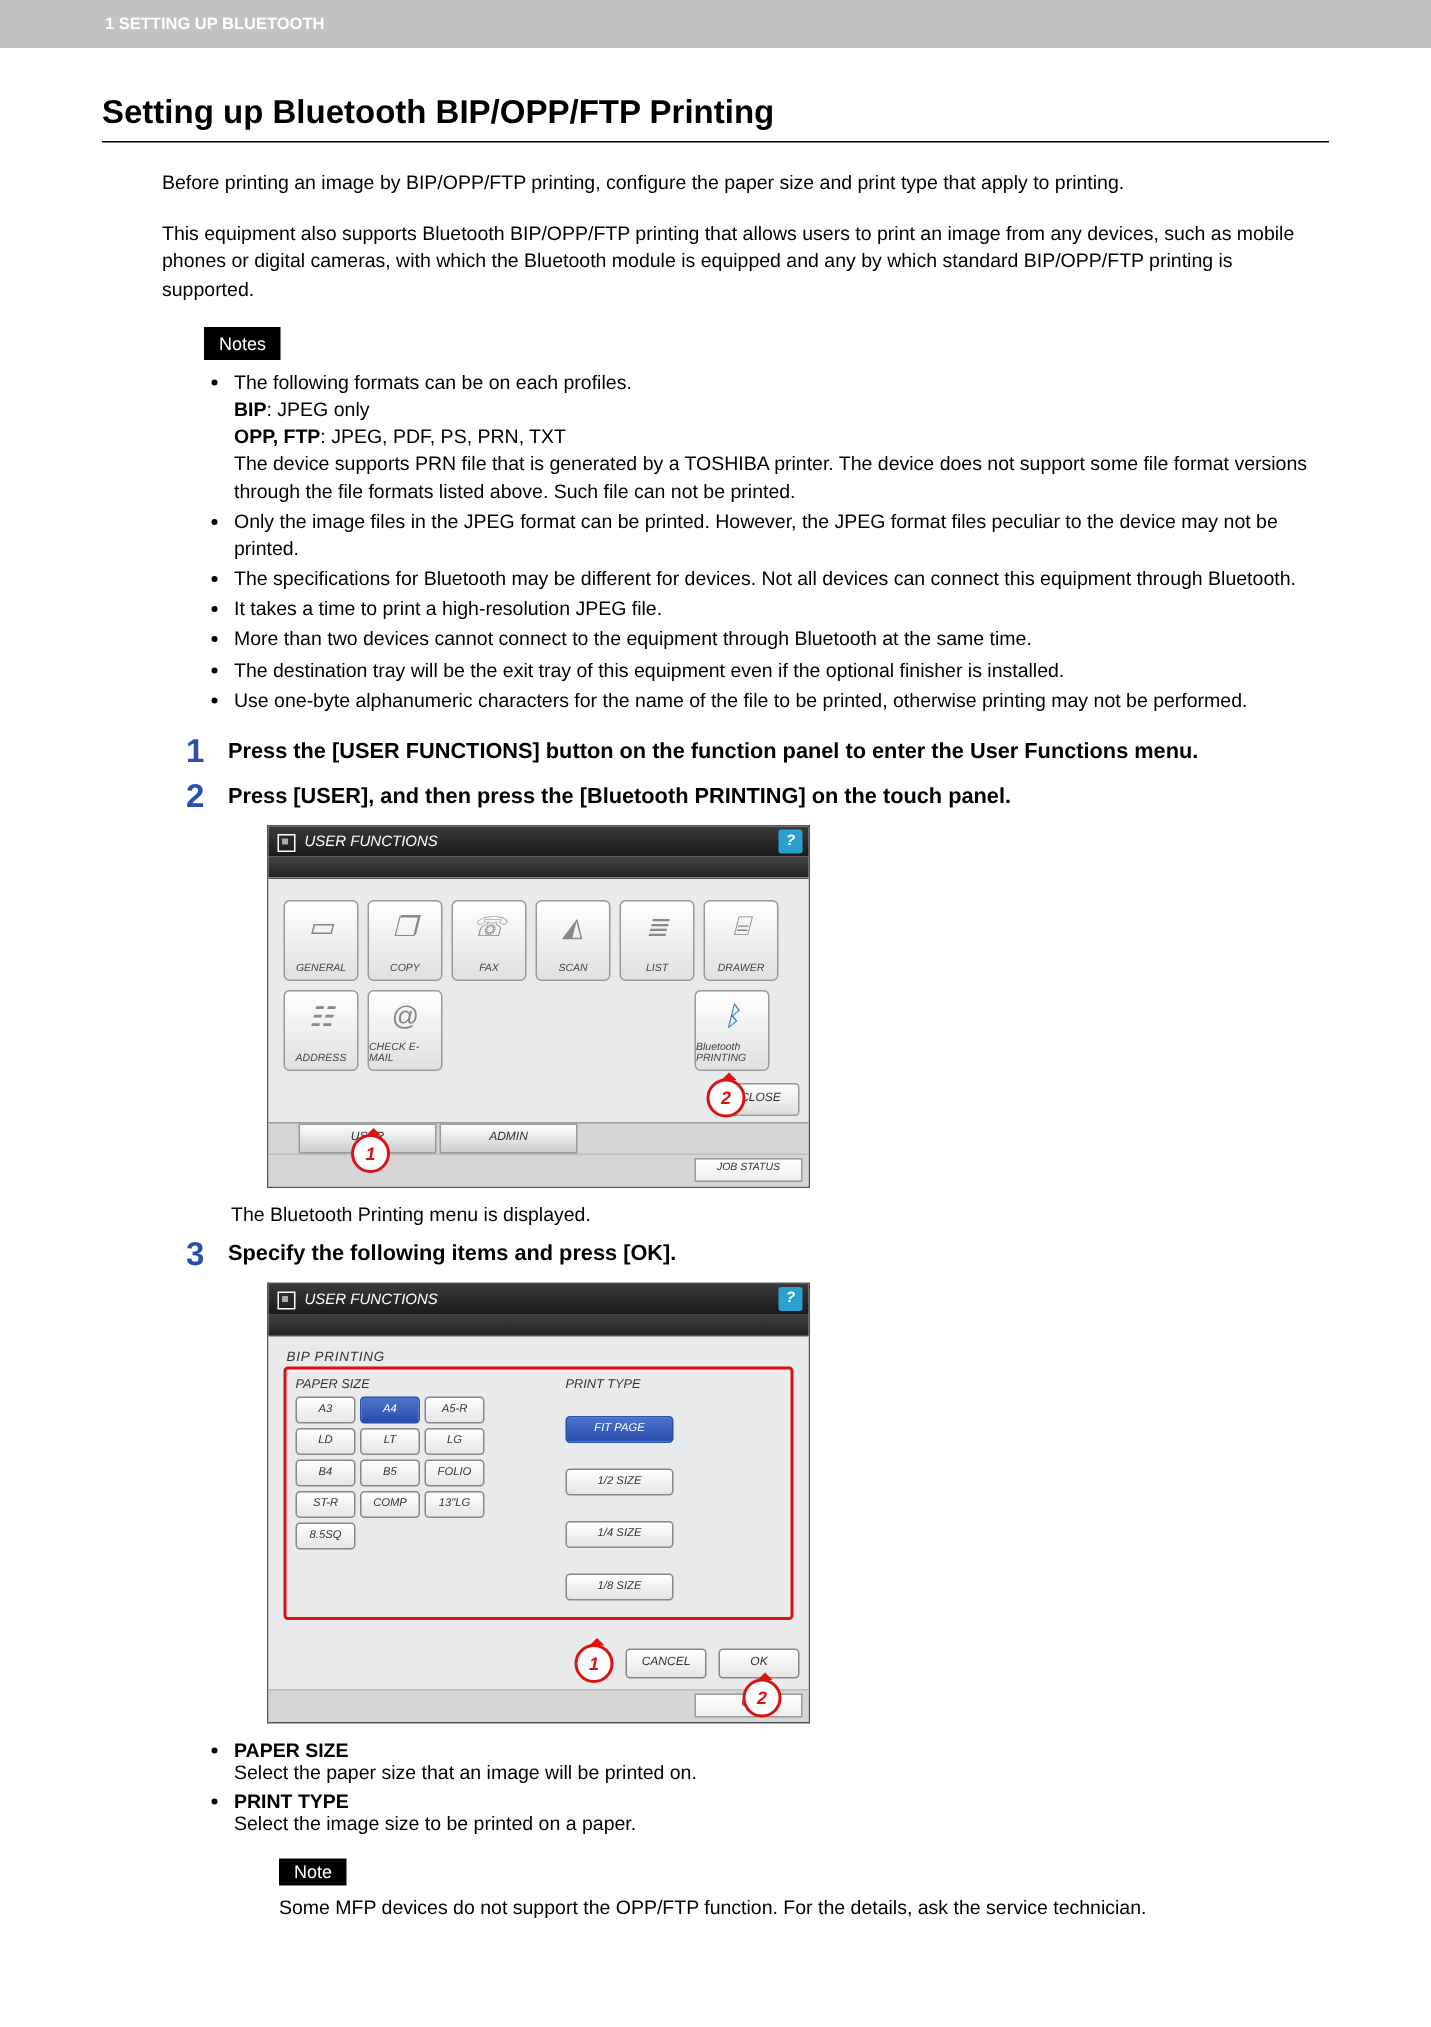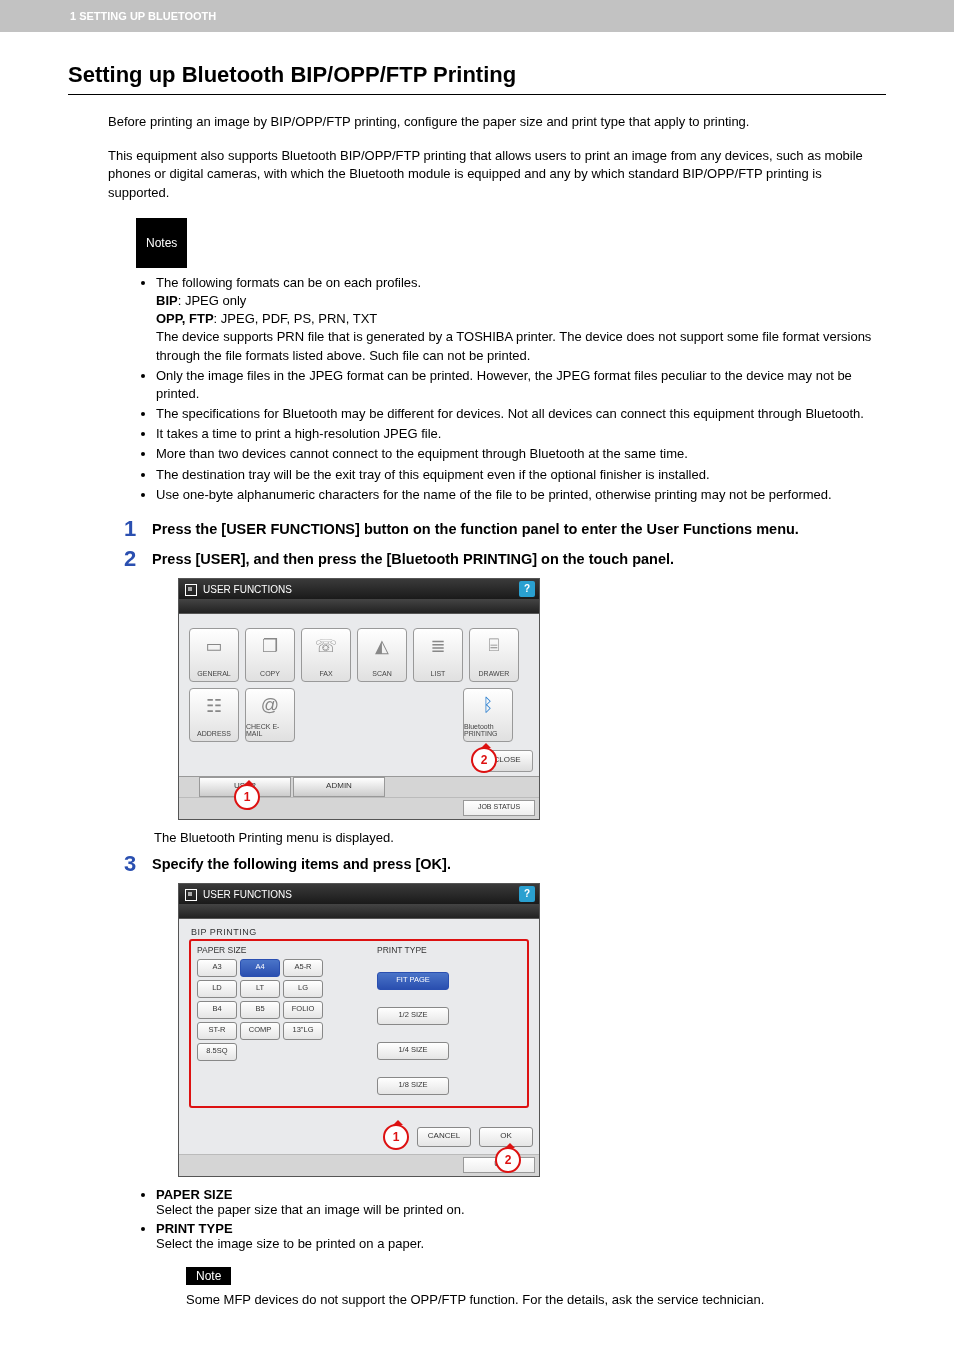--- a/index.html
+++ b/index.html
@@ -37,21 +37,21 @@
     margin-bottom: 18px;
   }
   .para {
     margin: 0 0 16px 40px;
     line-height: 1.4;
   }
   .notes-box, .note-box {
     background: #000;
     color: #fff;
     display: inline-block;
-    padding: 18px 10px;
+    padding: 4px 10px;
     font-size: 12px;
     margin-left: 68px;
     margin-bottom: 6px;
   }
   .note-box2 {
     background: #000;
     color: #fff;
     display: inline-block;
     padding: 2px 10px;
     font-size: 12px;
@@ -261,21 +261,21 @@
   .footer-row{display:flex;padding:0 68px 30px 68px;font-size:12px;}
   .footer-pg{margin-right:18px;}
   .printer-icon{
     display:inline-block;width:10px;height:10px;
     border:1px solid #fff;margin-right:6px;position:relative;top:1px;
   }
   .printer-icon::after{
     content:"";position:absolute;left:2px;top:2px;width:4px;height:4px;background:#aaa;
   }
   .indent-text{margin-left:118px;margin-bottom:12px;line-height:1.4;}
-  .rel{position:relative;}
+  .rel{position:relative;font-style:italic;}
 </style>
 </head>
 <body>
 
 <div class="page">
 
   <div class="header-bar">
     <span>1 SETTING UP BLUETOOTH</span>
   </div>
 

